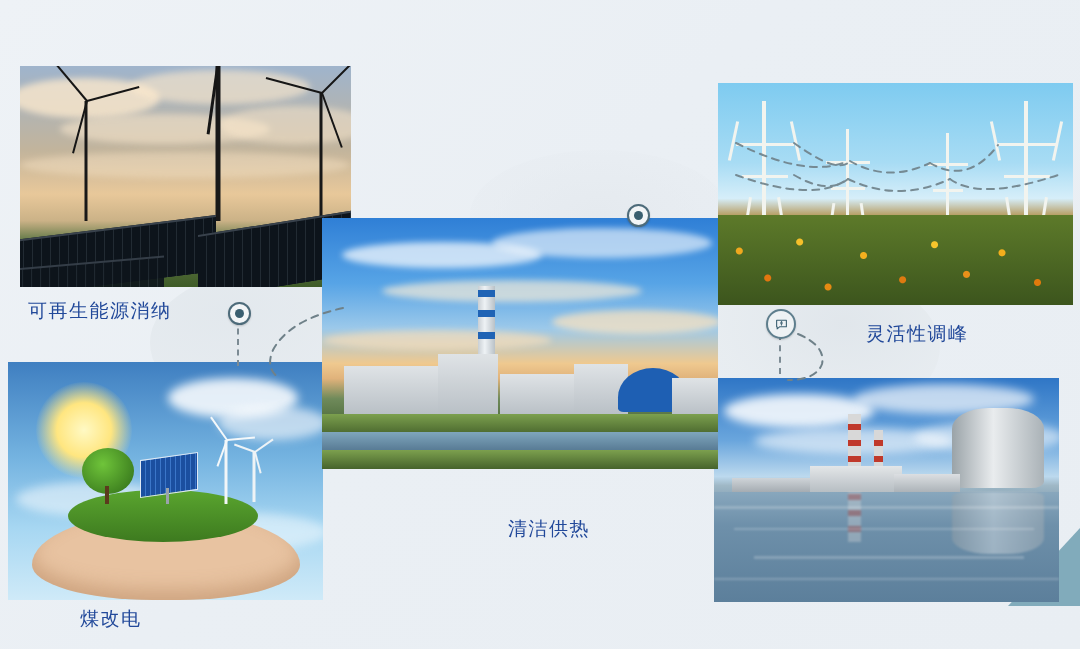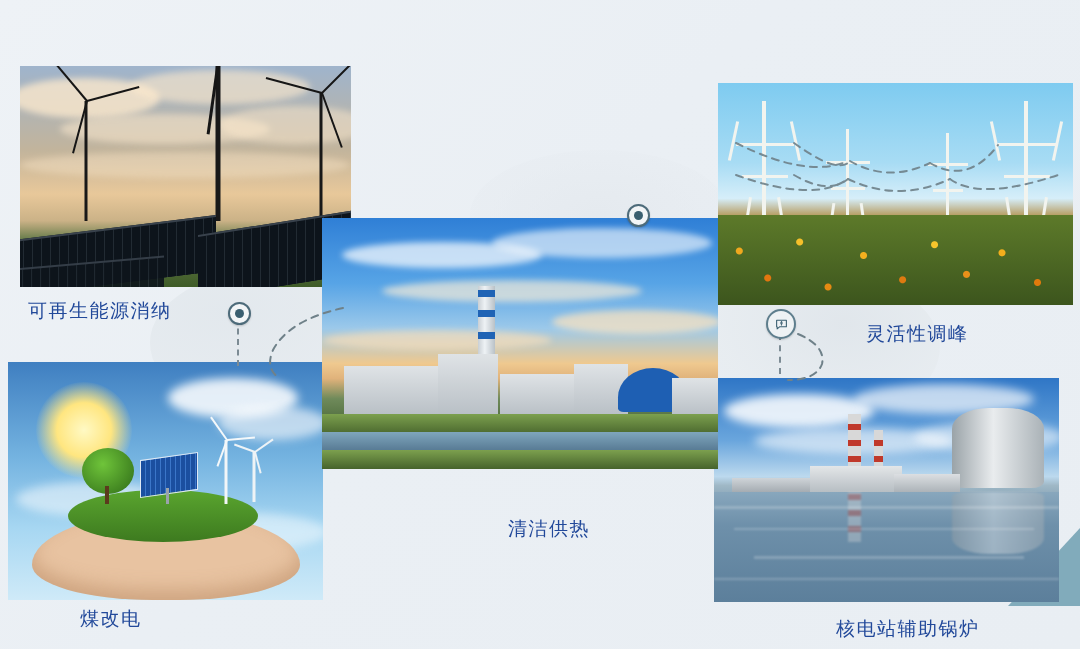--- a/index.html
+++ b/index.html
@@ -293,21 +293,20 @@
 
       <div class="water" style="height:110px;"></div>
       <div class="coolingtower" style="left:238px;top:114px;width:92px;height:62px;opacity:.42;transform:scaleY(-1);filter:blur(1px);"></div>
       <div class="redstack" style="left:134px;top:114px;width:13px;height:50px;opacity:.35;transform:scaleY(-1);filter:blur(1px);"></div>
       <div class="waterstreak" style="left:0;top:128px;width:345px;height:3px;"></div>
       <div class="waterstreak" style="left:20px;top:150px;width:300px;height:2px;"></div>
       <div class="waterstreak" style="left:40px;top:178px;width:270px;height:3px;"></div>
       <div class="waterstreak" style="left:0;top:200px;width:345px;height:2px;"></div>
     </div>
   </div>
-  <div class="card-label" id="label-nuclear">核电站辅助锅炉</div>
 
   <div class="dash-v" style="left:237px;top:318px;height:48px;"></div>
   <div class="node" style="left:228px;top:302px;">
     <span class="dot"></span>
   </div>
 
   <svg class="dash-svg" style="left:255px;top:300px;width:95px;height:80px;">
     <path d="M88 8 Q34 20 18 50 Q10 68 24 78"></path>
   </svg>
 

